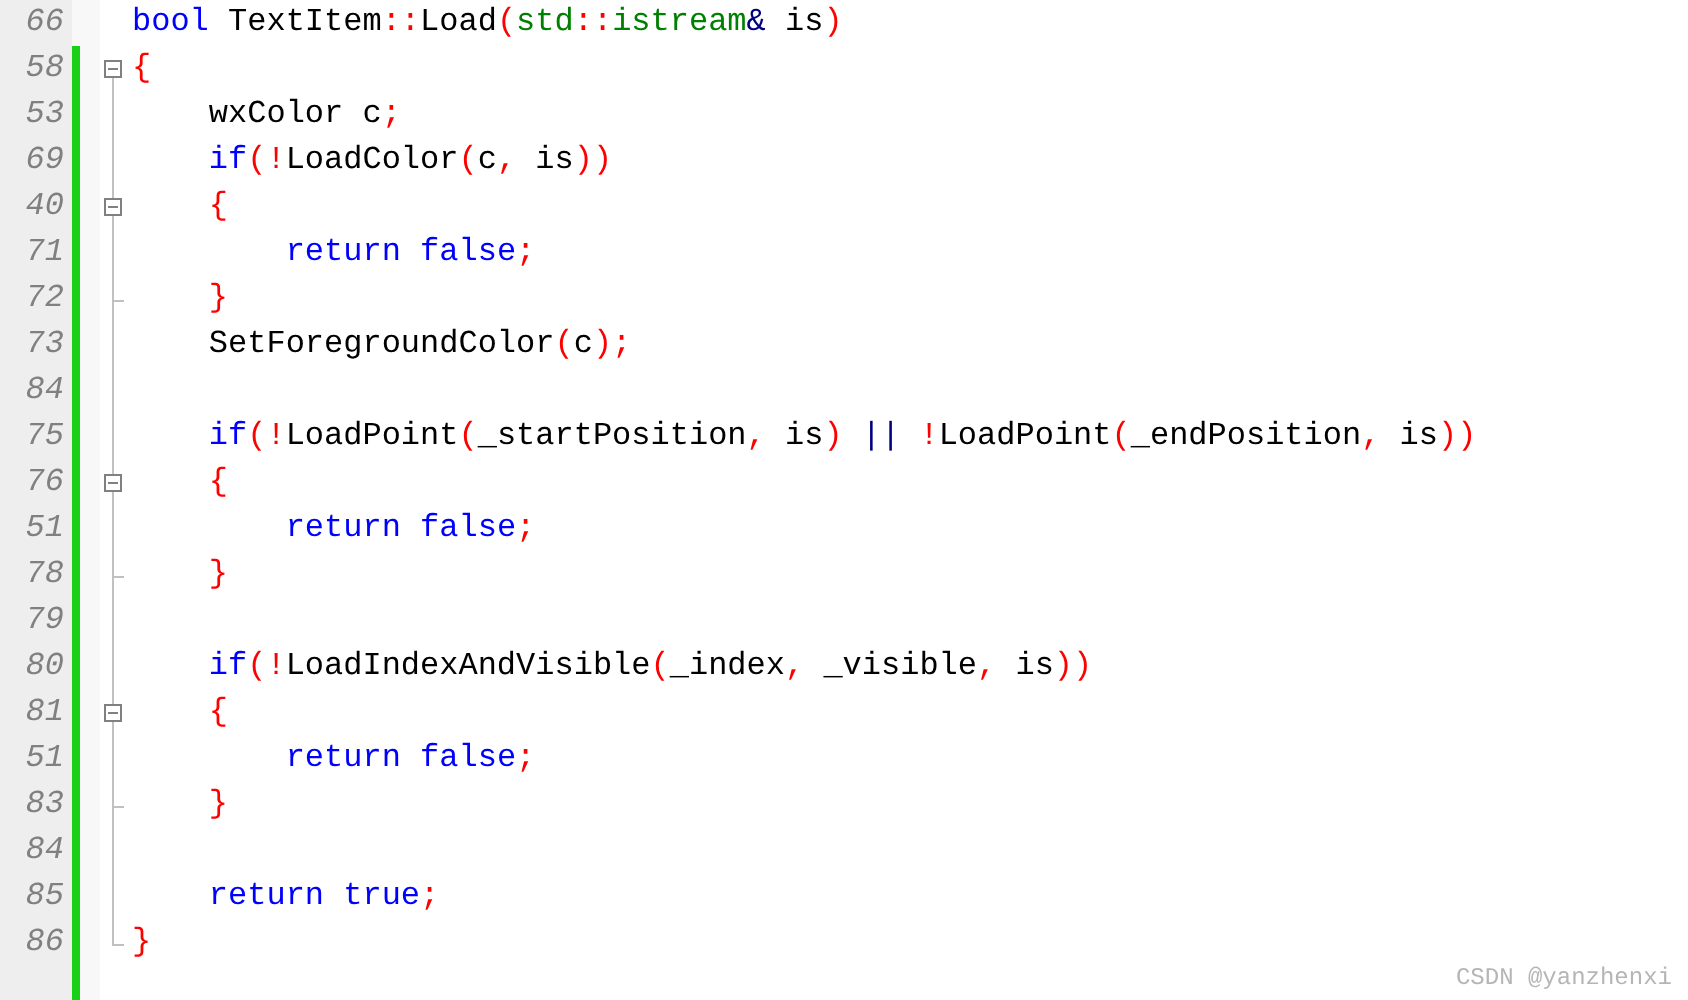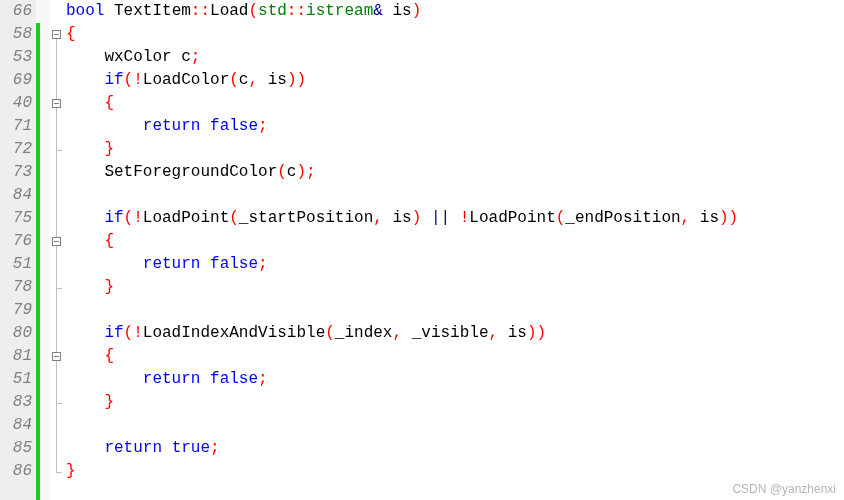--- a/index.html
+++ b/index.html
@@ -82,21 +82,21 @@
   .code div { height: 23px; line-height: 23px; }
   .kw  { color: #0000ff; font-weight: normal; }
   .ns  { color: #008000; font-weight: normal; }
   .pun { color: #ff0000; }
   .op  { color: #000080; }
   .txt { color: #000000; }
   .watermark {
     position: absolute;
     right: 8px;
     bottom: 4px;
-    font-family: Liberation Sans, sans-serif;
+    font-family: Liberation Mono, monospace;
     font-size: 12px;
     color: rgba(120,120,120,0.55);
   }
 </style>
 </head>
 <body>
 
 <div class="editor">
   <div class="gutter" id="gutter">
       <div>66</div>

